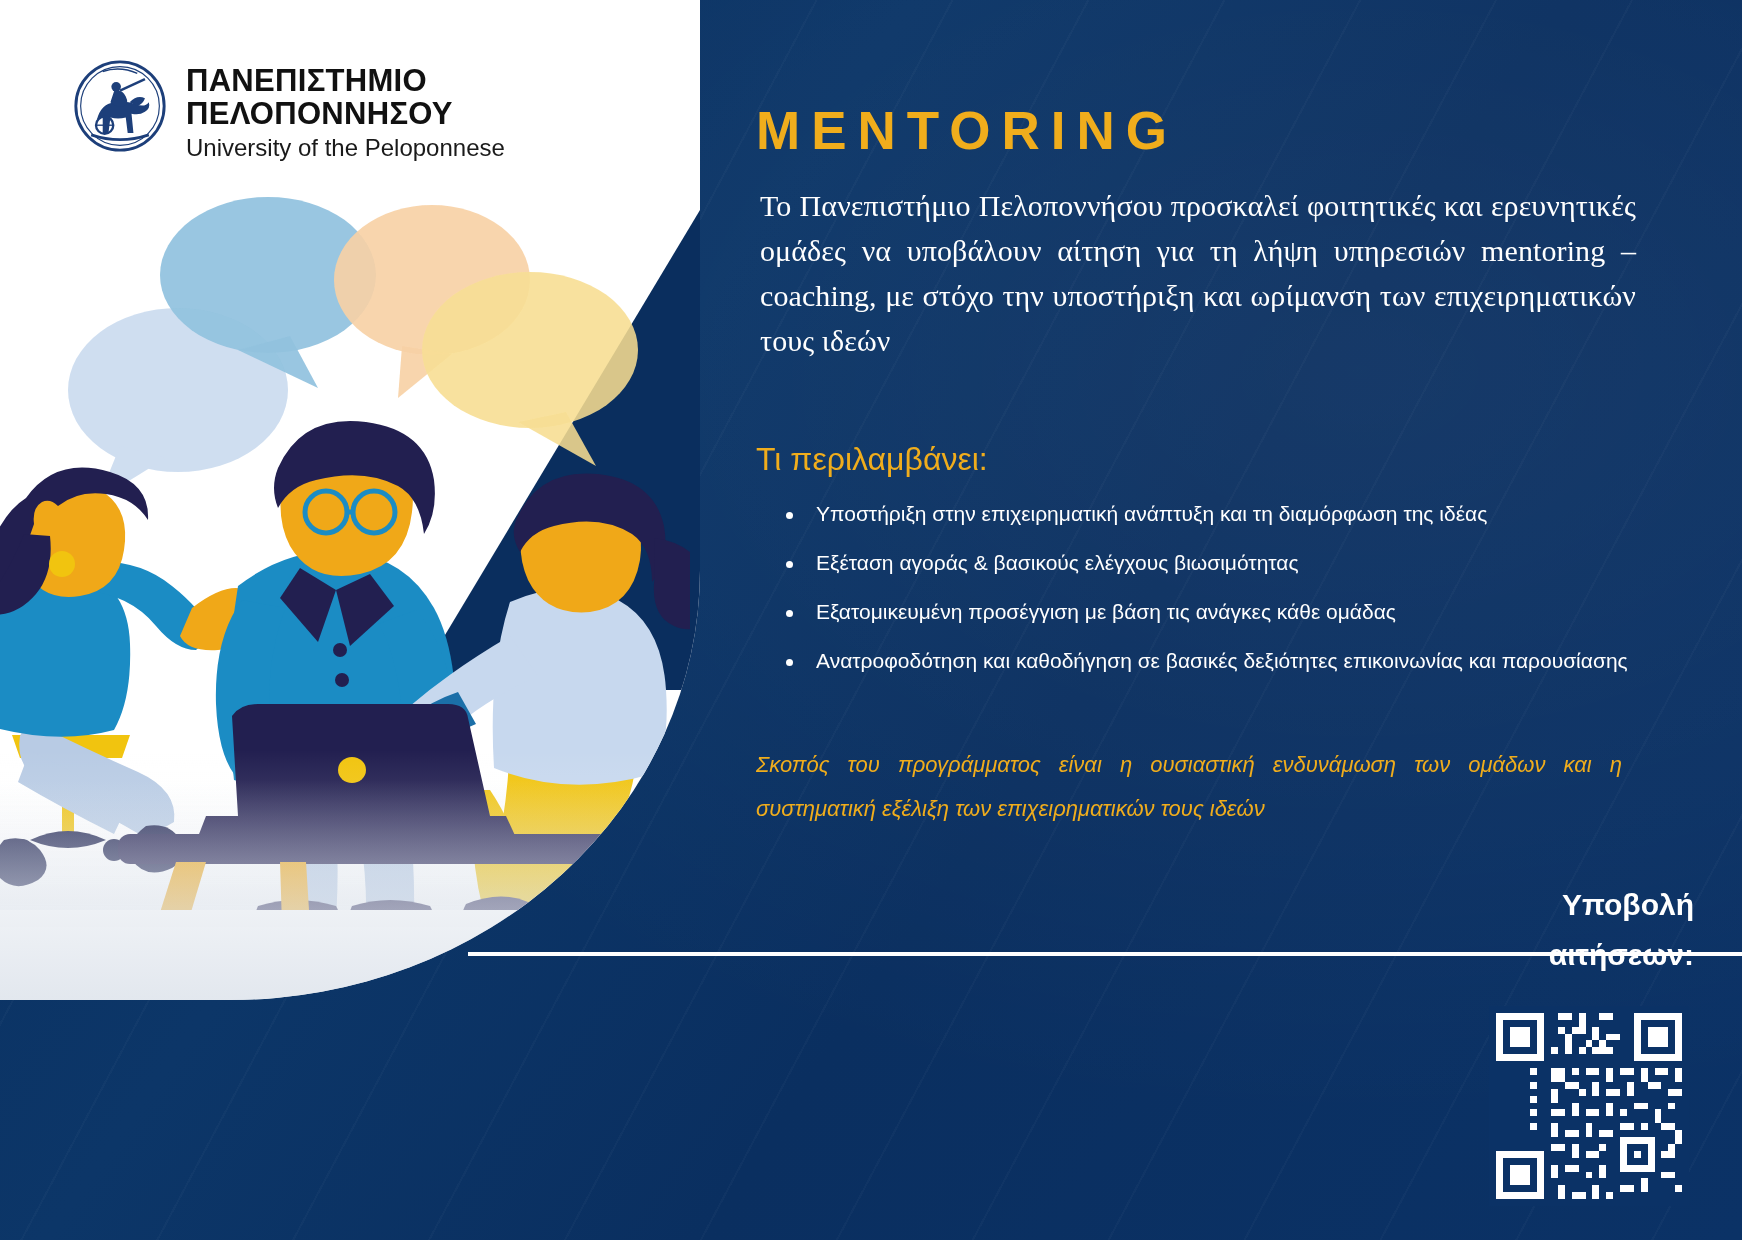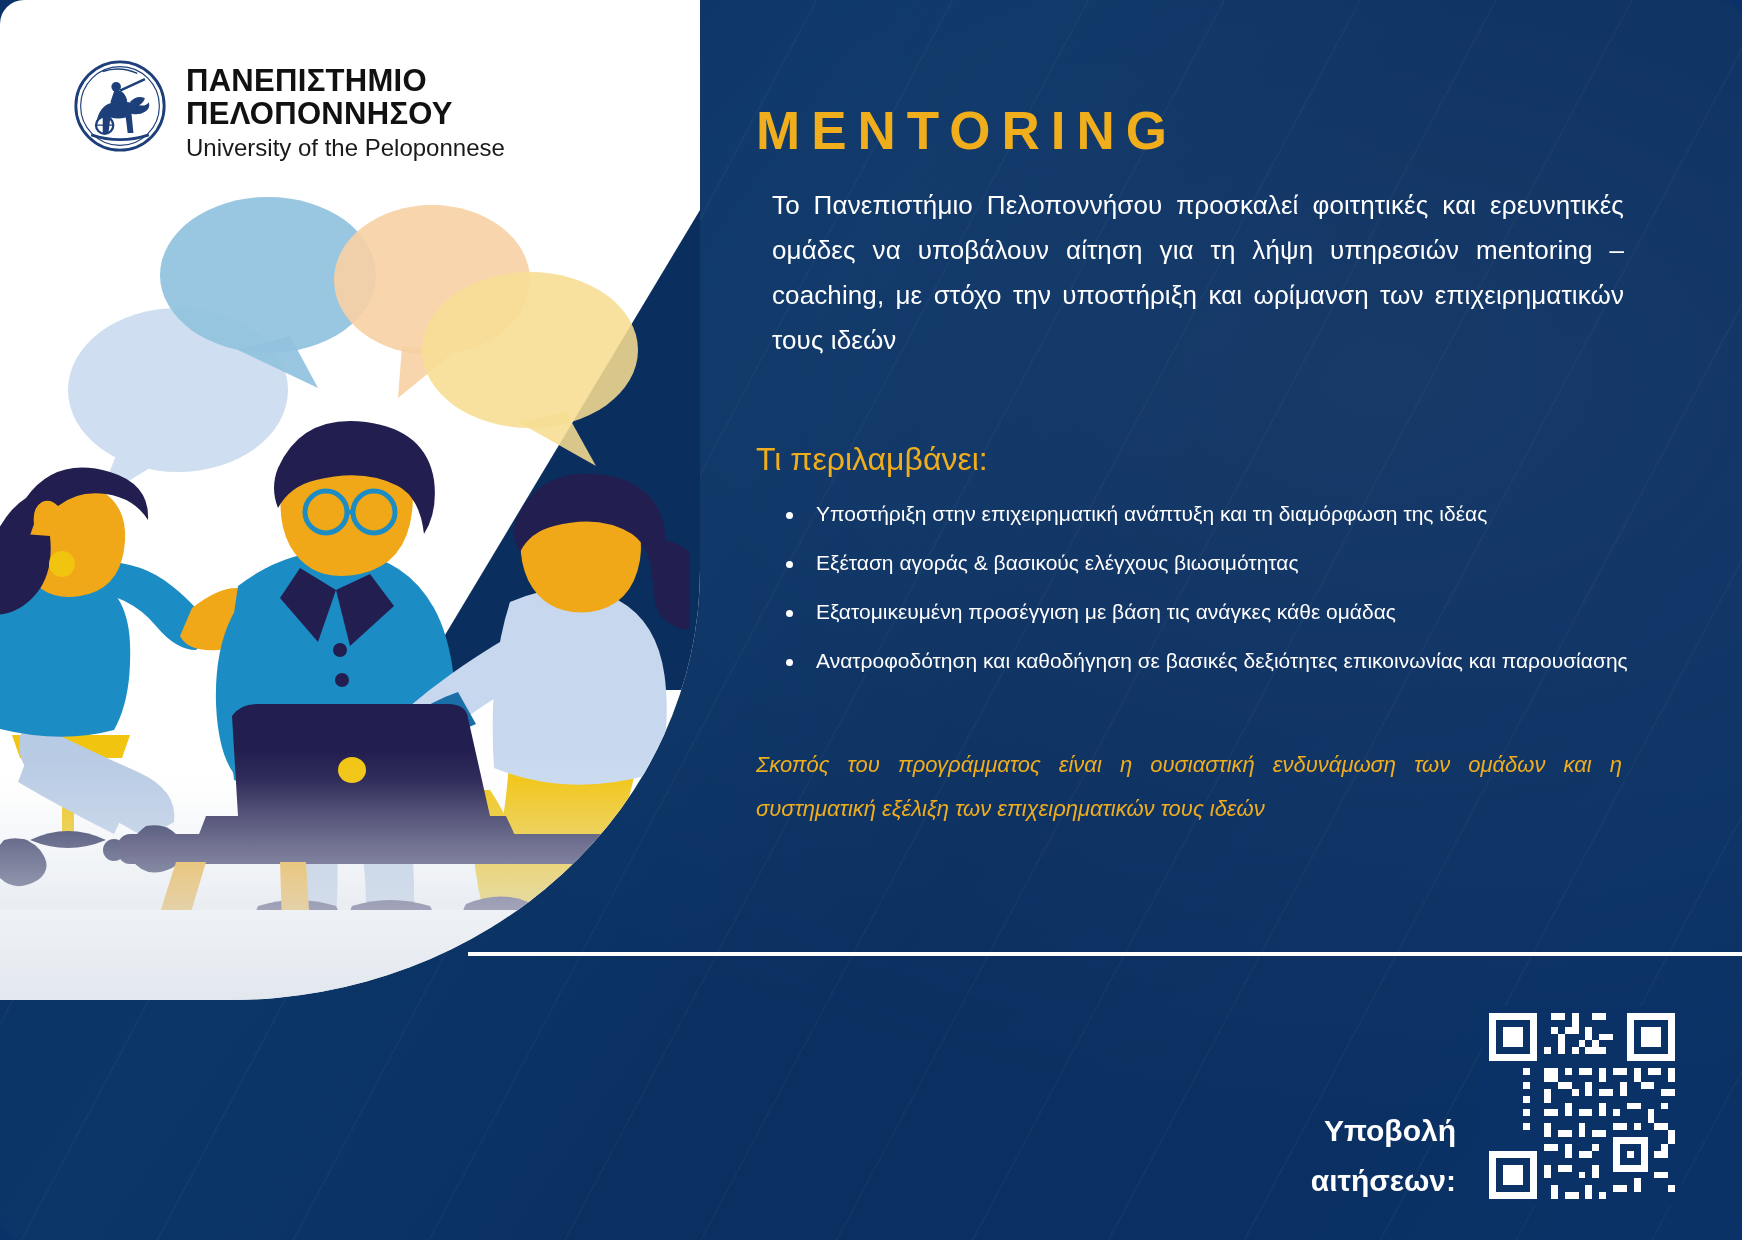--- a/index.html
+++ b/index.html
@@ -1,18 +1,18 @@
 <!DOCTYPE html>
 <html><head>
 <meta charset="utf-8">
 <style>
   html,body{margin:0;padding:0;background:#0b3268;}
   body{font-family:"Liberation Sans","DejaVu Sans",sans-serif;}
   #poster{position:relative;width:1742px;height:1240px;overflow:hidden;
-    background:linear-gradient(125deg,#0a2e5e 0%,#0c3668 35%,#0a2f60 60%,#0b3266 100%);border-radius:24px;}
+    background:linear-gradient(125deg,#0a2e5e 0%,#0c3668 35%,#0a2f60 60%,#0b3266 100%);}
 
   
   #sheen{position:absolute;inset:0;
     background:repeating-linear-gradient(118deg,rgba(255,255,255,.022) 0px,rgba(255,255,255,.022) 2px,rgba(255,255,255,0) 2px,rgba(255,255,255,0) 120px);
     pointer-events:none;}
   #sheen2{position:absolute;inset:0;
     background:radial-gradient(ellipse at 78% 30%,rgba(255,255,255,.05),rgba(0,0,0,0) 62%);
     pointer-events:none;}
 
   
@@ -25,36 +25,36 @@
     clip-path:polygon(100% 0,100% 100%,0 100%);}
 
   
   #illus{position:absolute;left:-30px;top:150px;width:720px;height:760px;}
   #illus svg{display:block;width:100%;height:100%;}
 
   
   #content{position:absolute;left:756px;top:104px;width:884px;}
   #title{color:#f0ad1c;font-size:53px;font-weight:bold;letter-spacing:11px;
     line-height:1;margin:0 0 26px 0;}
-  #intro{color:#fff;font-size:26px;line-height:45px;text-align:justify;margin:16px;
-    letter-spacing:.1px;font-weight:300;}
+  #intro{color:#fff;font-size:30px;line-height:45px;text-align:justify;margin:4px;
+    letter-spacing:.1px;font-weight:300;font-family:Liberation Serif, serif;}
   #sub{color:#f0ad1c;font-size:32px;margin:78px 0 16px 0;font-weight:400;}
   ul#bullets{margin:0;padding:0 0 0 44px;list-style:none;}
   ul#bullets li{color:#fff;font-size:21px;line-height:40px;margin:0 0 9px 0;
     position:relative;padding-left:16px;font-weight:300;}
   ul#bullets li:before{content:"";position:absolute;left:-14px;top:18px;
     width:7px;height:7px;border-radius:50%;background:#fff;}
   #closing{color:#f0ad1c;font-size:22px;line-height:44px;font-style:italic;
     text-align:justify;margin:62px 18px 0 0;font-weight:300;}
 
   
   #divider{position:absolute;left:468px;top:952px;width:1274px;height:4px;background:#ffffff;}
 
   
-  #footer{position:absolute;right:60px;bottom:34px;display:flex;align-items:flex-end;gap:26px;}
+  #footer{position:absolute;right:48px;bottom:34px;display:flex;align-items:center;gap:26px;flex-direction:column;}
   #submitlabel{color:#fff;font-size:30px;font-weight:bold;line-height:50px;text-align:right;
     max-width:210px;}
   #qr{width:200px;height:200px;background:#0b3266;position:relative;}
   #qr svg{display:block;}
 
   
   #logo{position:absolute;left:72px;top:58px;display:flex;align-items:flex-start;gap:18px;}
   #seal{width:96px;height:96px;flex:none;}
   #logotext{padding-top:6px;}
   .ltline{color:#111111;font-weight:bold;font-size:31px;line-height:33px;letter-spacing:.3px;}

